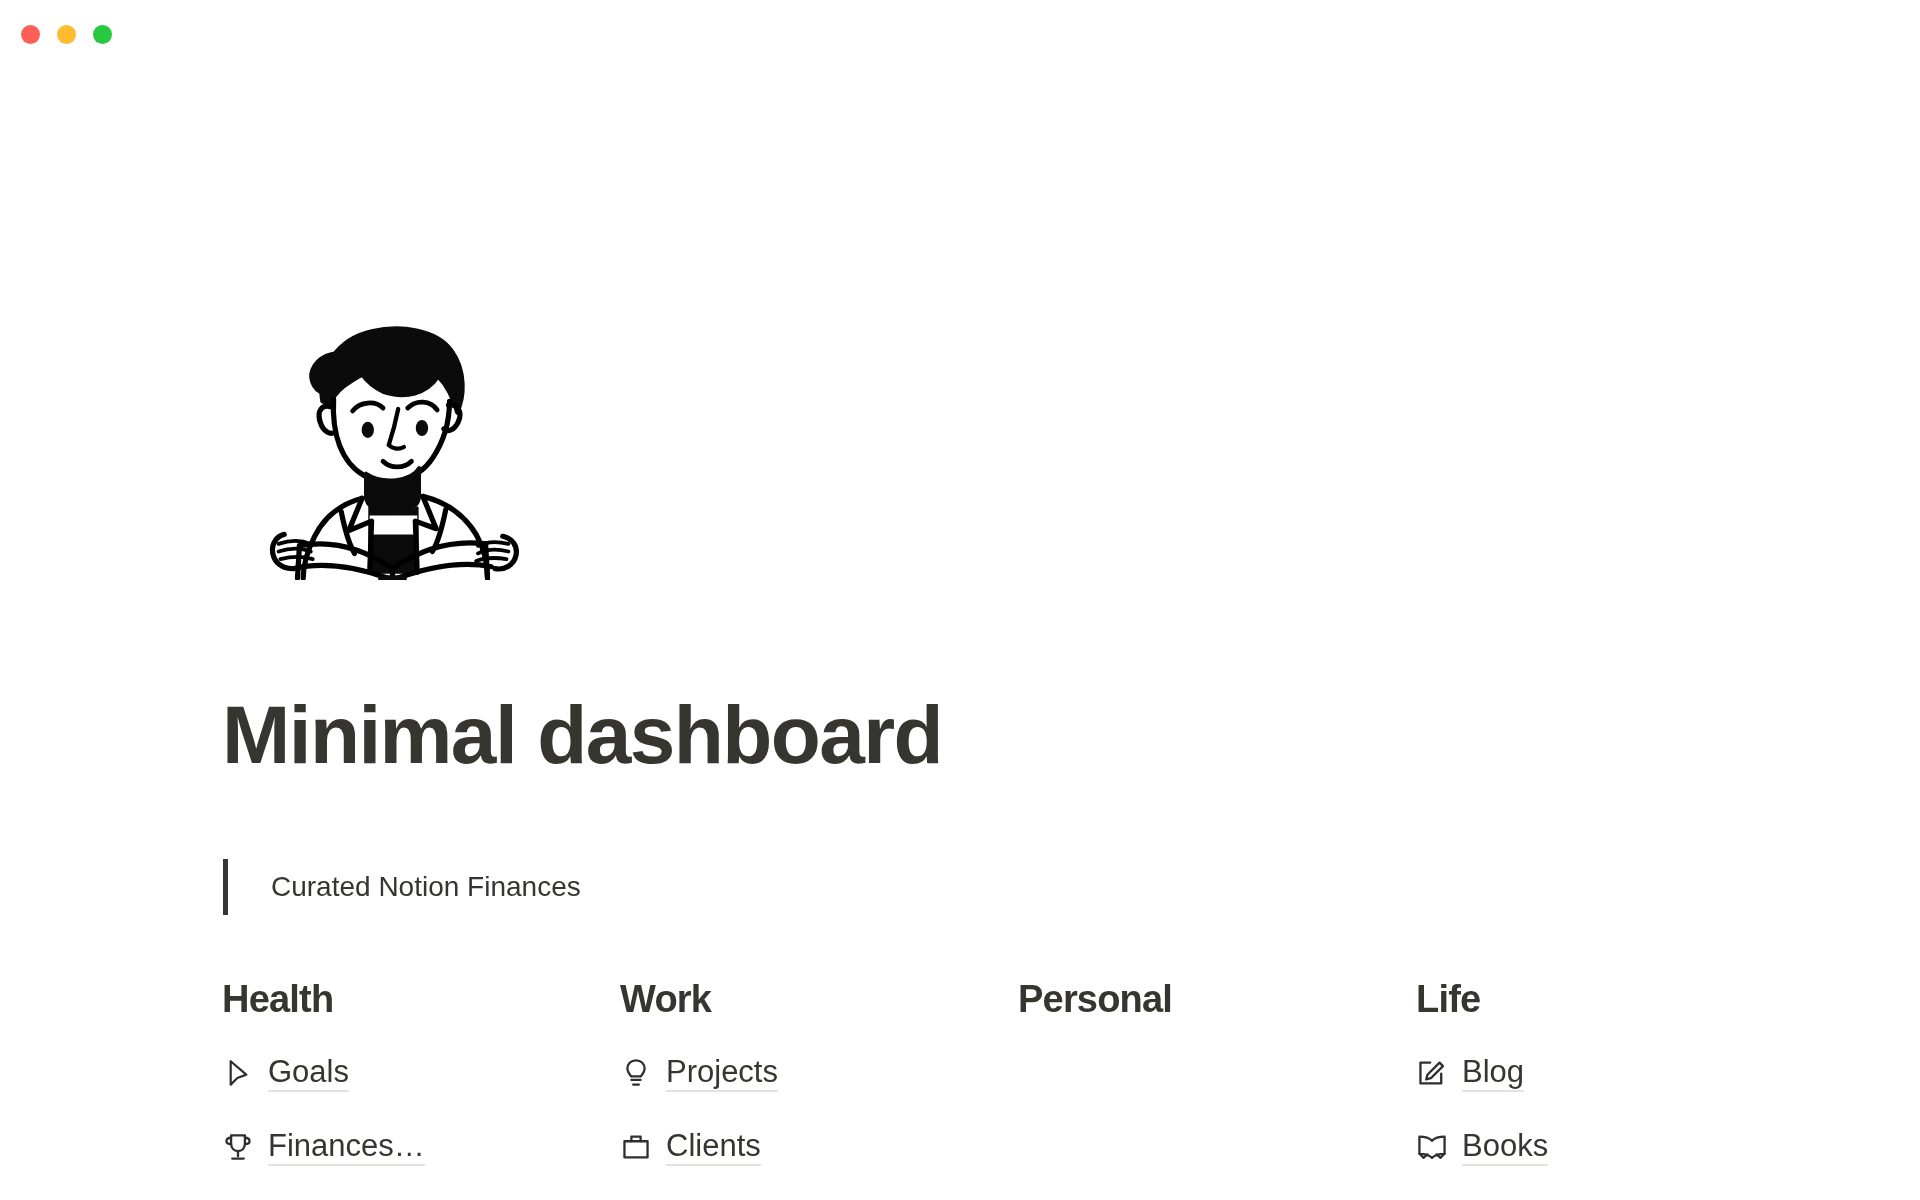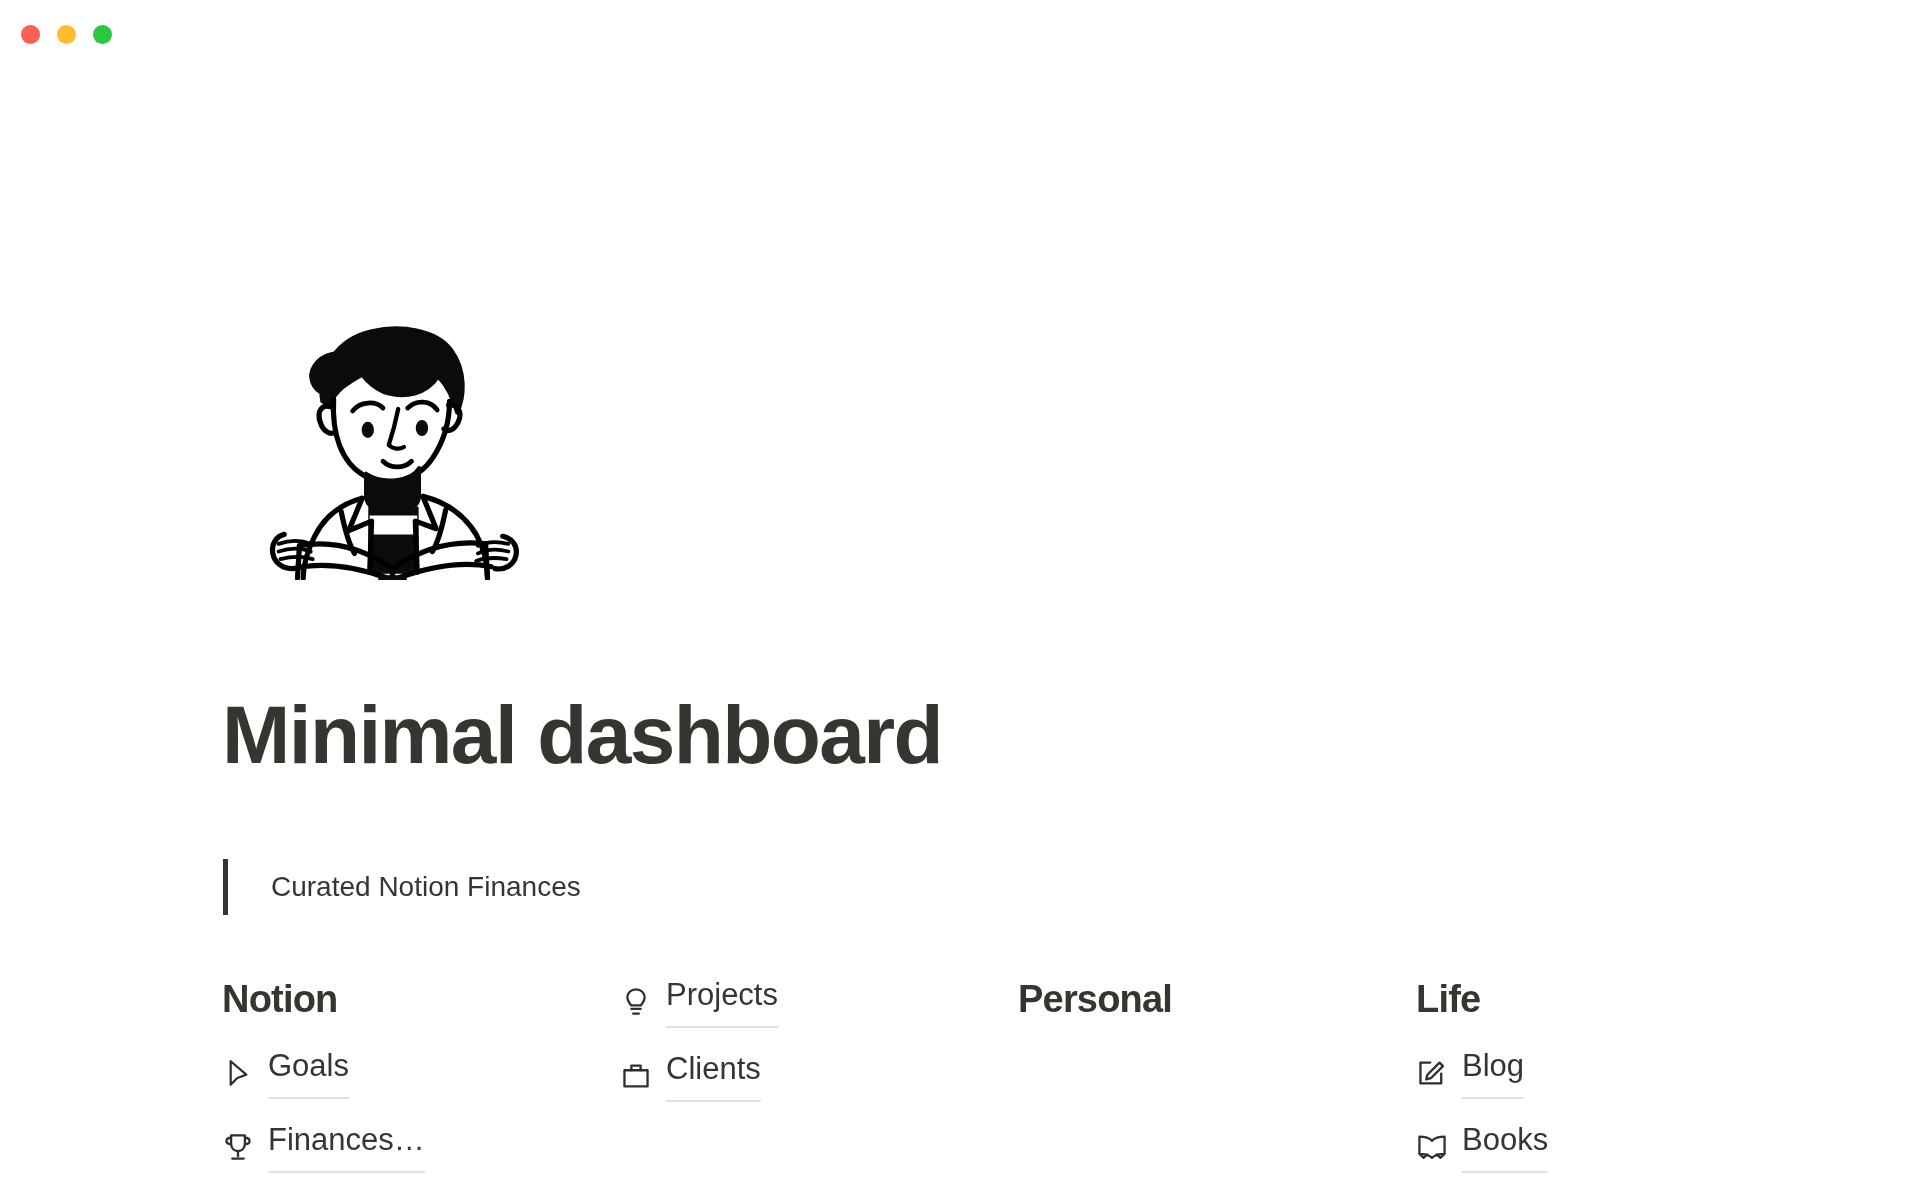--- a/index.html
+++ b/index.html
@@ -128,21 +128,21 @@
     align-items: center;
     justify-content: center;
     color: #2F2F2F;
   }
   .link-icon svg { display: block; }
   .link-label {
     font-size: 31px;
     line-height: 36px;
     color: #37352F;
     border-bottom: 2px solid #E3E2E0;
-    padding-bottom: 13px;
+    padding-bottom: 0;
     white-space: nowrap;
   }
 </style>
 </head>
 <body>
 
 <div class="page">
 
   <div class="window-chrome">
     <div class="traffic-lights">
@@ -216,21 +216,21 @@
   <h1 class="page-title">Minimal dashboard</h1>
 
   <div class="quote-block">
     <div class="quote-bar"></div>
     <div class="quote-text">Curated Notion Finances</div>
   </div>
 
   <div class="columns">
 
     <div class="column">
-      <h2 class="column-title">Notion</h2>
+      <h2 class="column-title">Health</h2>
 
       <div class="link-row">
         <span class="link-icon">
           <svg width="27" height="29" viewBox="0 0 24 26" fill="none" stroke="#2F2F2F" stroke-width="2" stroke-linejoin="round" stroke-linecap="round">
             <path d="M5 2 L5 23 L11 17 L19 14 Z"></path>
           </svg>
         </span>
         <span class="link-label">Goals</span>
       </div>
 
@@ -242,20 +242,21 @@
             <path d="M19 5 C22 5 23 6.5 23 8 C23 9.5 21.5 10.5 19 10.5"></path>
             <path d="M13 16.5 L13 21"></path>
             <path d="M8 23 L18 23"></path>
           </svg>
         </span>
         <span class="link-label">Finances…</span>
       </div>
     </div>
 
     <div class="column">
+      <h2 class="column-title">Work</h2>
 
       <div class="link-row">
         <span class="link-icon">
           <svg width="26" height="30" viewBox="0 0 22 26" fill="none" stroke="#2F2F2F" stroke-width="2" stroke-linejoin="round" stroke-linecap="round">
             <path d="M11 2 C6.5 2 3.5 5.2 3.5 9.2 C3.5 12.4 5.7 14 6.8 16 L15.2 16 C16.3 14 18.5 12.4 18.5 9.2 C18.5 5.2 15.5 2 11 2 Z"></path>
             <path d="M7 19 L15 19"></path>
             <path d="M8.5 23 L13.5 23"></path>
           </svg>
         </span>
         <span class="link-label">Projects</span>

